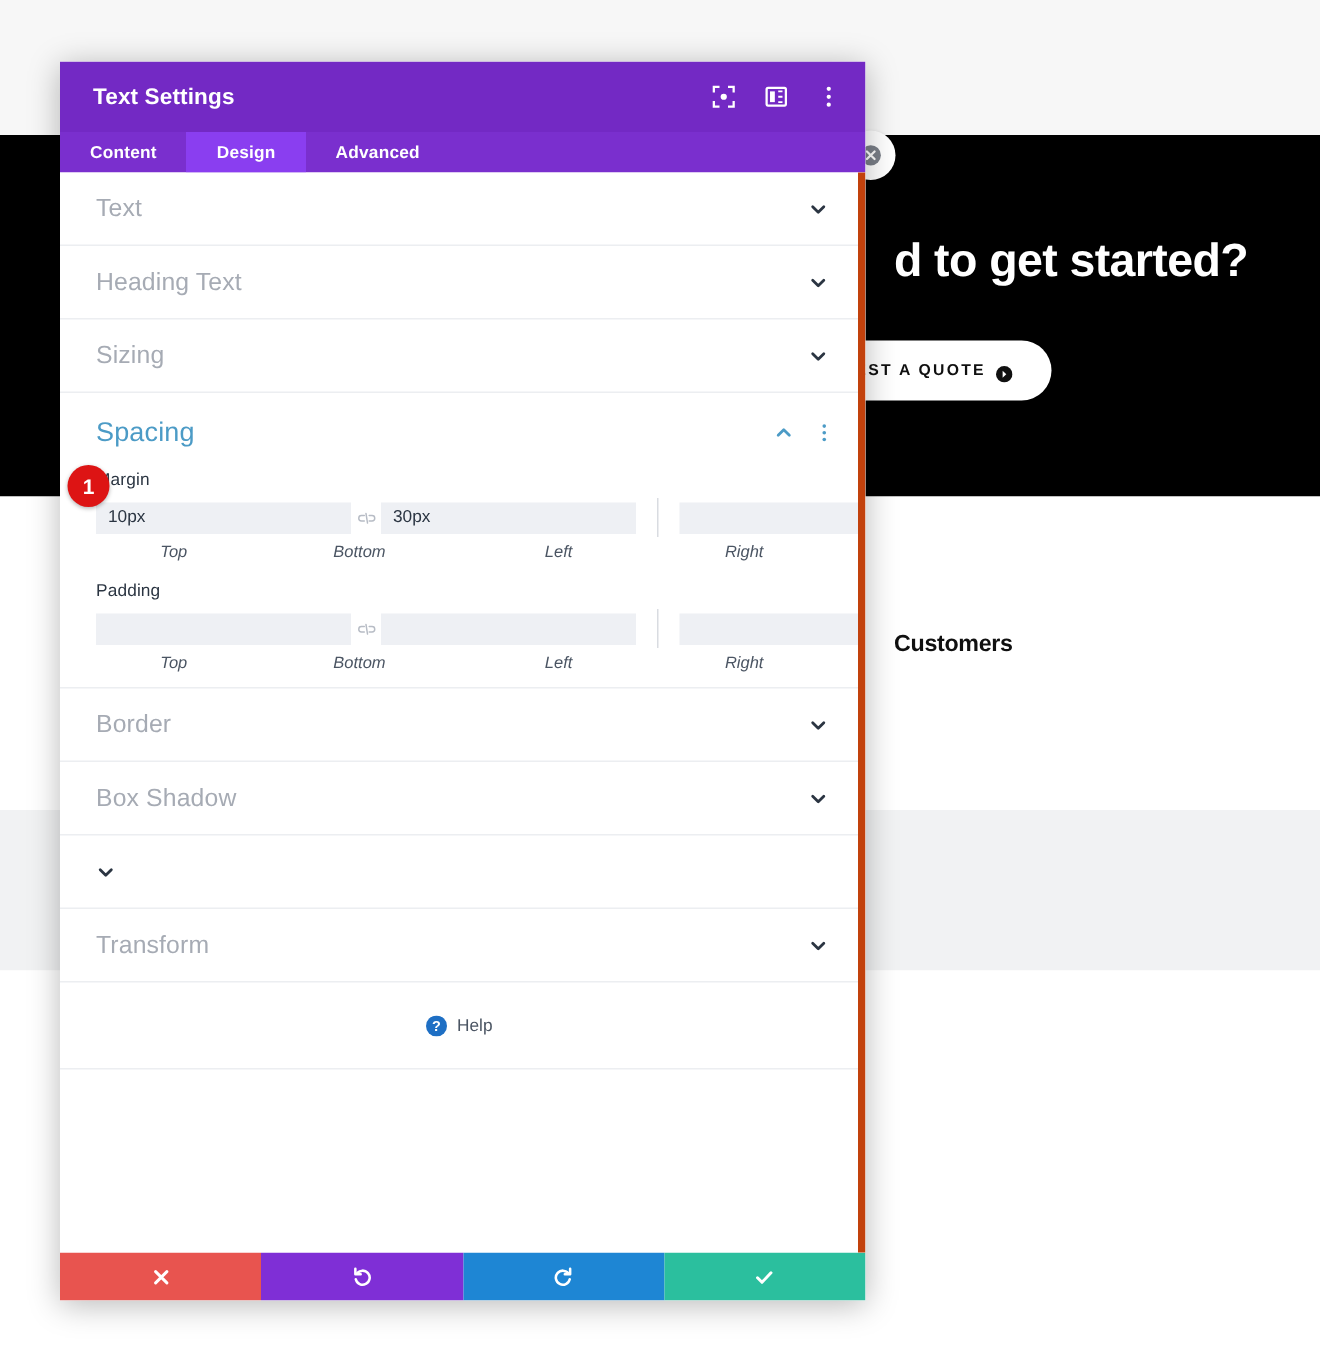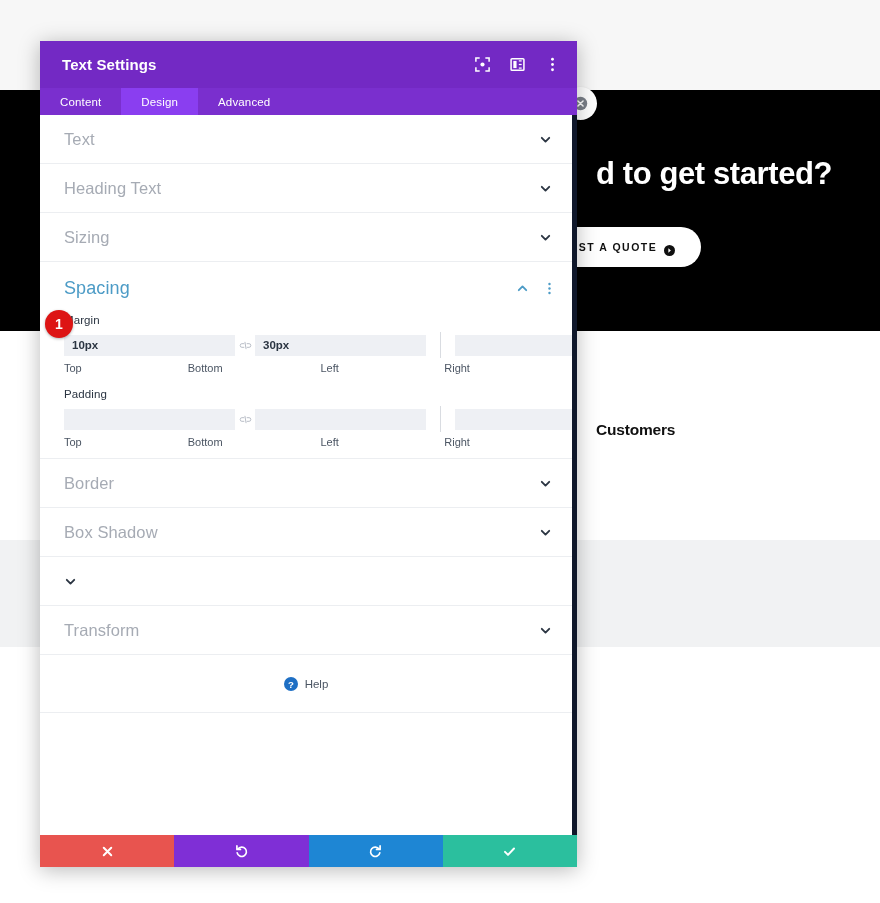--- a/index.html
+++ b/index.html
@@ -80,21 +80,21 @@
   .header-icon svg { width: 100%; height: 100%; display: block; }
 
   
   .modal-tabs {
     height: 27px; background: #7a2fce;
     display: flex; align-items: stretch; flex: none;
   }
   .modal-tab {
     padding: 0 20px;
     display: flex; align-items: center; justify-content: center;
-    color: #ffffff; font-size: 11.5px; font-weight: normal;
+    color: #ffffff; font-size: 11.5px; font-weight: bold;
     cursor: pointer; letter-spacing: .15px;
   }
   .modal-tab.active { background: #8a3ef0; }
 
   
   .search-row {
     height: 27px; background: #ecedf1;
     display: flex; align-items: center;
     padding: 0 6px 0 24px; flex: none;
     border-bottom: 1px solid #e2e3e8;
@@ -111,21 +111,21 @@
     display: flex; align-items: center; gap: 4px;
     font-family: "Liberation Sans", sans-serif;
     font-size: 10.5px; color: #6b7280; cursor: pointer;
   }
   .filter-plus { font-size: 11px; line-height: 1; }
 
   
   .modal-body {
     flex: 1; overflow: hidden; position: relative;
     background: #ffffff;
-    border-right: 5px solid #0f172a;
+    border-right: 5px solid #c2410c;
   }
 
   
   .accordion-row {
     height: 49px; border-bottom: 1px solid #eceef1;
     display: flex; align-items: center;
     padding: 0 20px 0 24px; cursor: pointer;
   }
   .accordion-title {
     flex: 1; font-size: 16.5px; color: #a6abb4; font-weight: normal;
@@ -156,33 +156,32 @@
   .quad-divider {
     width: 1px; height: 26px; background: #d9dce1; margin: 0 14px;
     flex: none; align-self: flex-start;
   }
   .inp {
     flex: 1; height: 21px; min-width: 0;
     background: #eef0f4; border: none; outline: none;
     font-family: "Liberation Sans", sans-serif;
     font-size: 11.5px; color: #2b3542;
     padding: 0 8px;
-    font-weight: bold;
   }
   .inp::placeholder { color: transparent; }
   .link-icon {
     width: 20px; flex: none; display: flex;
     align-items: center; justify-content: center;
     color: #b7bcc5; cursor: pointer;
   }
   .link-icon svg { width: 13px; height: 9px; display: block; }
   .sub-row { display: flex; margin-top: 4px; }
   .sub-half { display: flex; flex: 1; }
   .sub-lbl {
-    flex: 1; font-size: 11px; color: #4b5563;
+    flex: 1; text-align: center; font-size: 11px; color: #4b5563; font-style: italic;
   }
   .sub-gap { width: 20px; flex: none; }
   .sub-divider { width: 29px; flex: none; }
 
   .badge-1 {
     position: absolute; left: 5px; top: -4px;
     width: 28px; height: 28px; border-radius: 50%;
     background: #dd1414; color: #ffffff;
     display: flex; align-items: center; justify-content: center;
     font-size: 14px; font-weight: bold;

